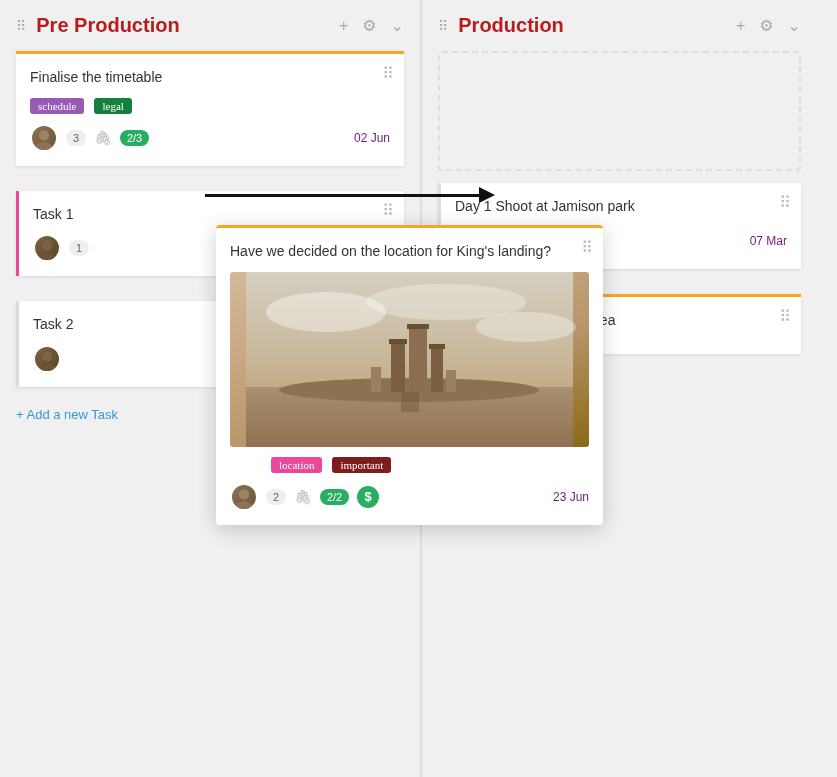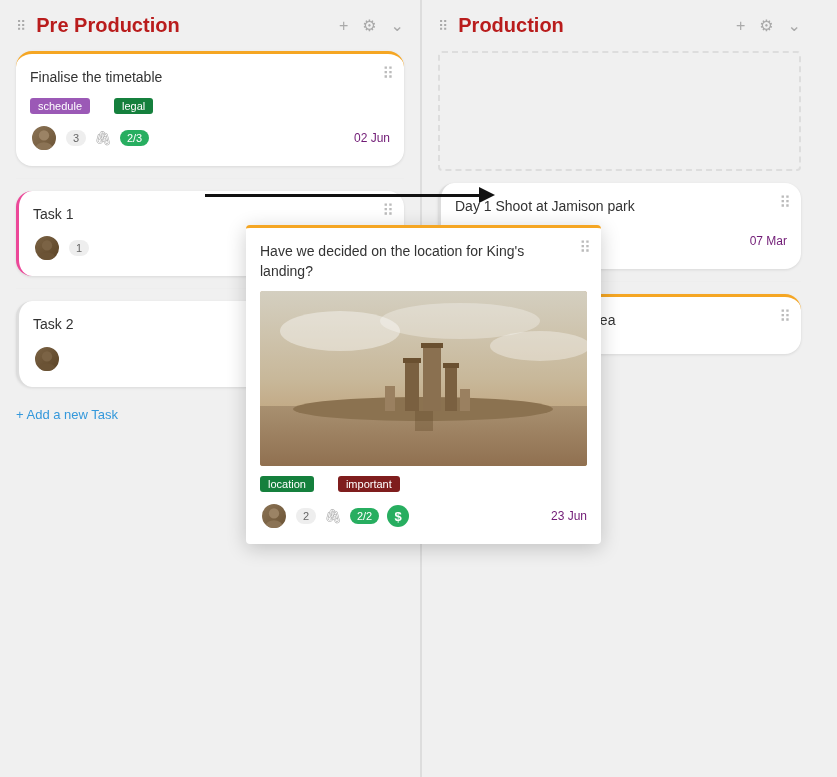--- a/index.html
+++ b/index.html
@@ -59,21 +59,21 @@
       padding: 0 16px;
       display: flex;
       flex-direction: column;
       gap: 12px;
       overflow: visible;
     }
 
     
     .card {
       background: #fff;
-      border-radius: 16px;
+      border-radius: 0;
       box-shadow: 0 1px 3px rgba(0,0,0,0.1);
       padding: 14px;
       position: relative;
       border-top: 3px solid #f5a623;
     }
 
     .card-top-border-none {
       border-top: none;
     }
 
@@ -97,36 +97,37 @@
     .card-title {
       font-size: 14px;
       color: #333;
       margin-bottom: 10px;
       padding-right: 20px;
       line-height: 1.4;
     }
 
     .tags {
       display: flex;
-      gap: 24px;
+      gap: 10px;
       margin-bottom: 10px;
       flex-wrap: wrap;
+      font-family: Liberation Serif, serif;
     }
 
     .tag {
       padding: 2px 8px;
       border-radius: 3px;
       font-size: 11px;
       font-weight: 500;
       color: #fff;
     }
 
     .tag-schedule { background: #9b59b6; }
     .tag-legal { background: #15803d; }
-    .tag-location { background: #15803d; }
+    .tag-location { background: #ec4899; margin-left: 41px; }
     .tag-important { background: #7f1d1d; }
 
     .card-footer {
       display: flex;
       align-items: center;
       justify-content: space-between;
       margin-top: 8px;
     }
 
     .card-footer-left {
@@ -195,22 +196,22 @@
     .card-divider {
       height: 1px;
       background: #eee;
       margin: 0 0 0 0;
     }
 
     
     .floating-card {
       position: absolute;
       top: 225px;
-      left: 246px;
-      width: 355px;
+      left: 216px;
+      width: 387px;
       background: #fff;
       border-radius: 4px;
       box-shadow: 0 4px 20px rgba(0,0,0,0.2);
       padding: 14px;
       z-index: 100;
       border-top: 3px solid #f5a623;
     }
 
     .floating-card-image {
       width: 100%;

